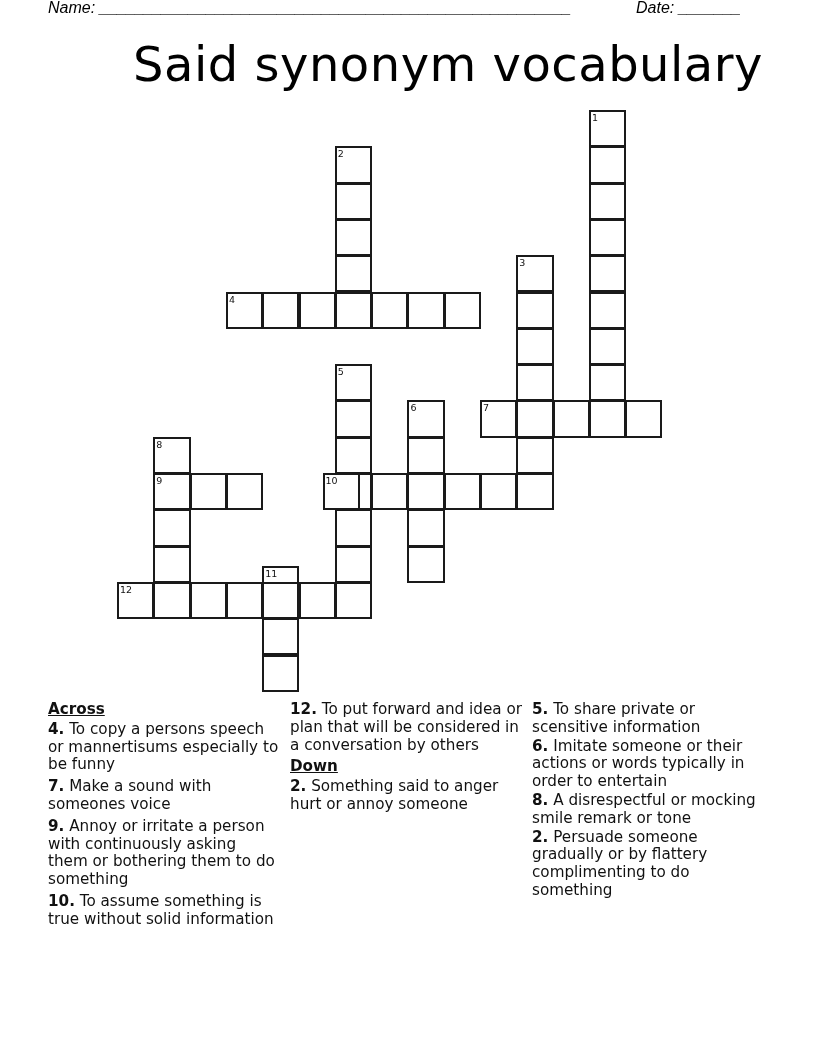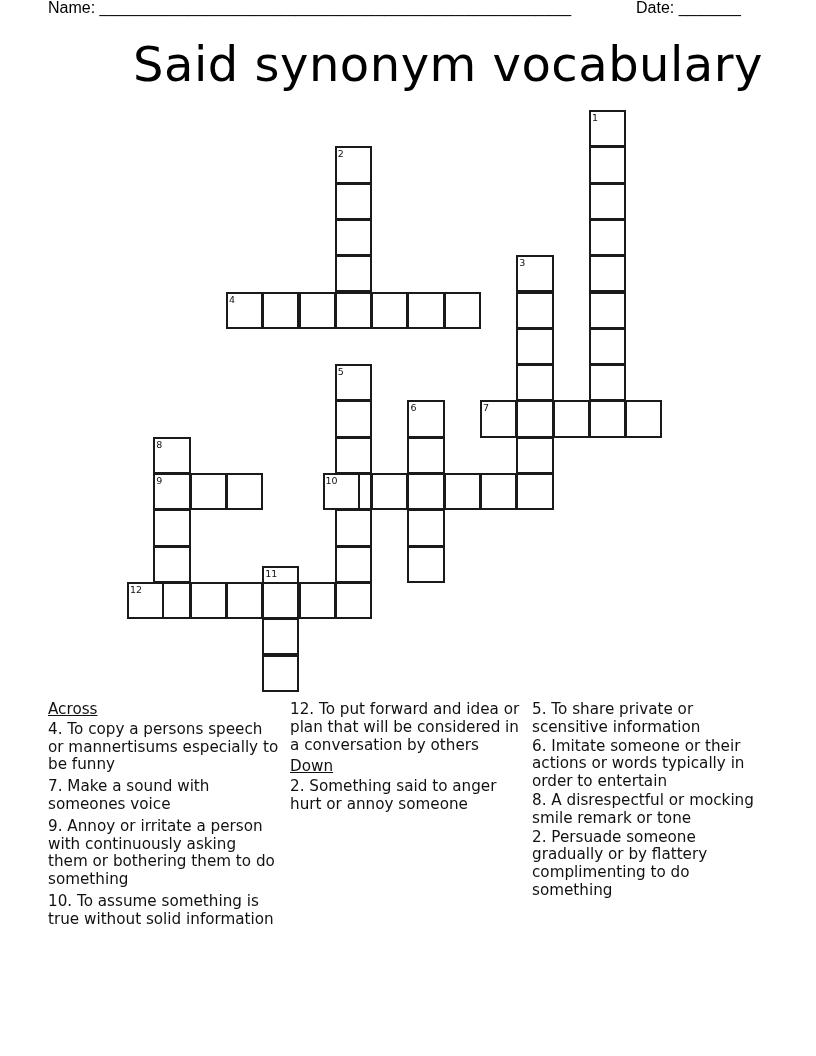--- a/index.html
+++ b/index.html
@@ -1,20 +1,21 @@
 <!DOCTYPE html>
 <html><head>
 <meta charset="utf-8">
 <style>
   html, body { margin: 0; padding: 0; background: #ffffff; }
   body { width: 816px; height: 1056px; position: relative; overflow: hidden; color: #000; }
   .header {
     position: absolute; top: 0; left: 48px; width: 700px; height: 20px;
     font-family: "Liberation Sans", sans-serif; font-size: 16px; line-height: 18px;
     white-space: nowrap;
+    font-style: italic;
   }
   .header .name { position: absolute; left: 0; top: -1px; }
   .header .date { position: absolute; left: 588px; top: -1px; }
   .title {
     position: absolute; top: 32px; left: 0; width: 816px; text-align: center;
     font-family: "DejaVu Sans", sans-serif; font-size: 48px; line-height: 64px;
     letter-spacing: 0.5px;
     padding-left: 40px;
   }
   #grid { position: absolute; left: 0; top: 0; width: 816px; height: 700px; }
@@ -23,23 +24,23 @@
     border: 2px solid #1a1a1a; background: #fff;
   }
   .cell .num {
     position: absolute; left: 1px; top: 0px;
     font-family: "DejaVu Sans", sans-serif; font-size: 9.5px; line-height: 11px; color: #111;
   }
   .clues {
     position: absolute; top: 701px;
     font-family: "DejaVu Sans", sans-serif; font-size: 15.2px; line-height: 17.8px; color: #111;
   }
-  .clues .heading { font-weight: normal; text-decoration: underline; margin-bottom: 2px; }
+  .clues .heading { font-weight: bold; text-decoration: underline; margin-bottom: 2px; }
   .clues .clue { margin-bottom: 4px; }
-  .clues .clue b { font-weight: normal; }
+  .clues .clue b { font-weight: bold; }
   .col1 { left: 48px; width: 232px; }
   .col2 { left: 290px; width: 232px; }
   .col3 { left: 532px; width: 232px; }
   .col3 .clue { margin-bottom: 1px; }
 </style>
 </head>
 <body>
 
 <div class="header">
   <span class="name">Name: _____________________________________________________</span>
@@ -121,21 +122,21 @@
     </div>
     <div class="cell" style="left: 371.1px; top: 473px;"></div>
     <div class="cell" style="left: 443.7px; top: 473px;"></div>
     <div class="cell" style="left: 480px; top: 473px;"></div>
     <div class="cell" style="left: 262.2px; top: 545.6px; margin-top: 20px;">
       <span class="num">11</span>
     </div>
     <div class="cell" style="left: 262.2px; top: 581.9px;"></div>
     <div class="cell" style="left: 262.2px; top: 618.2px;"></div>
     <div class="cell" style="left: 262.2px; top: 654.5px;"></div>
-    <div class="cell" style="left: 127px; top: 581.9px;">
+    <div class="cell" style="left: 117px; top: 581.9px;">
       <span class="num">12</span>
     </div>
     <div class="cell" style="left: 189.6px; top: 581.9px;"></div>
     <div class="cell" style="left: 225.9px; top: 581.9px;"></div>
     <div class="cell" style="left: 298.5px; top: 581.9px;"></div>
   </div>
 
 <div class="clues col1">
   <div class="heading">Across</div>
   <div class="clue"><b>4.</b><span> To copy a persons speech or mannertisums especially to be funny</span></div>

